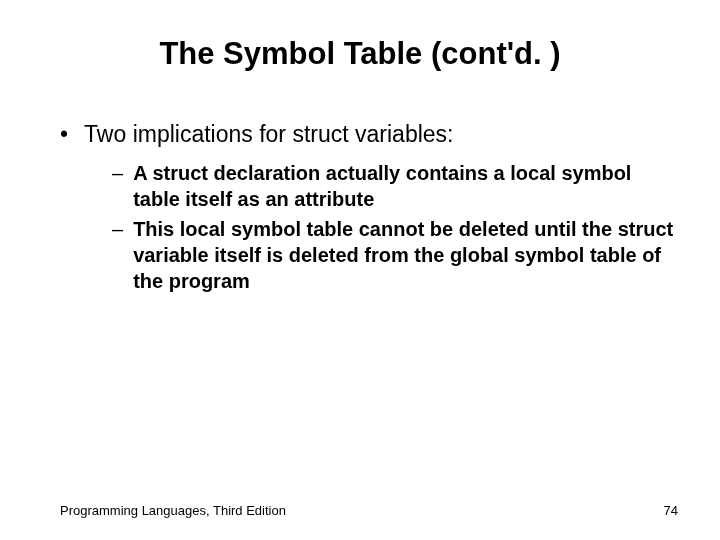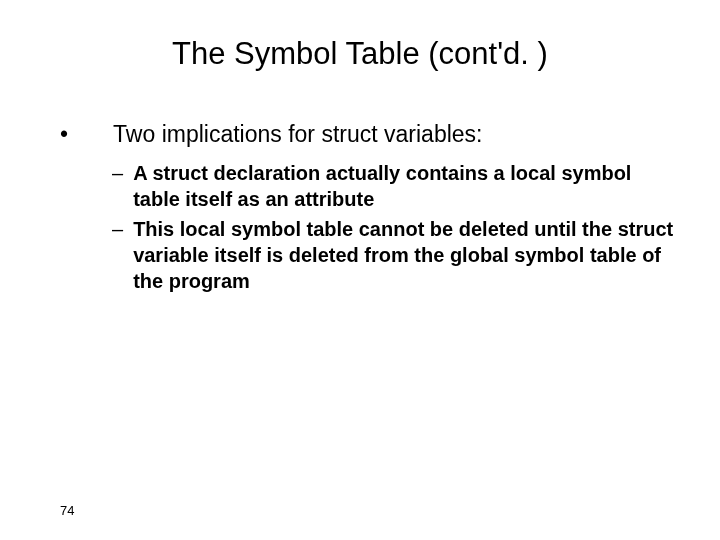--- a/index.html
+++ b/index.html
@@ -18,41 +18,40 @@
     }
     .slide {
       width: 100%;
       height: 100%;
       padding: 24px 40px 20px 40px;
       position: relative;
     }
     .title {
       text-align: center;
       font-size: 31px;
-      font-weight: normal;
+      font-weight: bold;
       margin-top: 12px;
       margin-bottom: 48px;
     }
     .content {
       padding-left: 20px;
     }
     .bullet-main {
       display: flex;
       align-items: flex-start;
       font-size: 23px;
       margin-bottom: 10px;
     }
     .bullet-main .dot {
       margin-right: 16px;
       margin-left: 0;
       line-height: 1.3;
     }
     .bullet-main .text {
       line-height: 1.3;
-      margin-left: 29px;
     }
     .subbullets {
       padding-left: 52px;
     }
     .bullet-sub {
       display: flex;
       align-items: flex-start;
       font-size: 20px;
       margin-bottom: 4px;
       line-height: 1.3;
@@ -94,15 +93,16 @@
         <span class="text">A struct declaration actually contains a local symbol table itself as an attribute</span>
       </div>
       <div class="bullet-sub">
         <span class="dash">–</span>
         <span class="text">This local symbol table cannot be deleted until the struct variable itself is deleted from the global symbol table of the program</span>
       </div>
     </div>
   </div>
 
   <div class="footer">
+    <span>Programming Languages, Third Edition</span>
     <span>74</span>
   </div>
 </div>
 
 </body></html>

